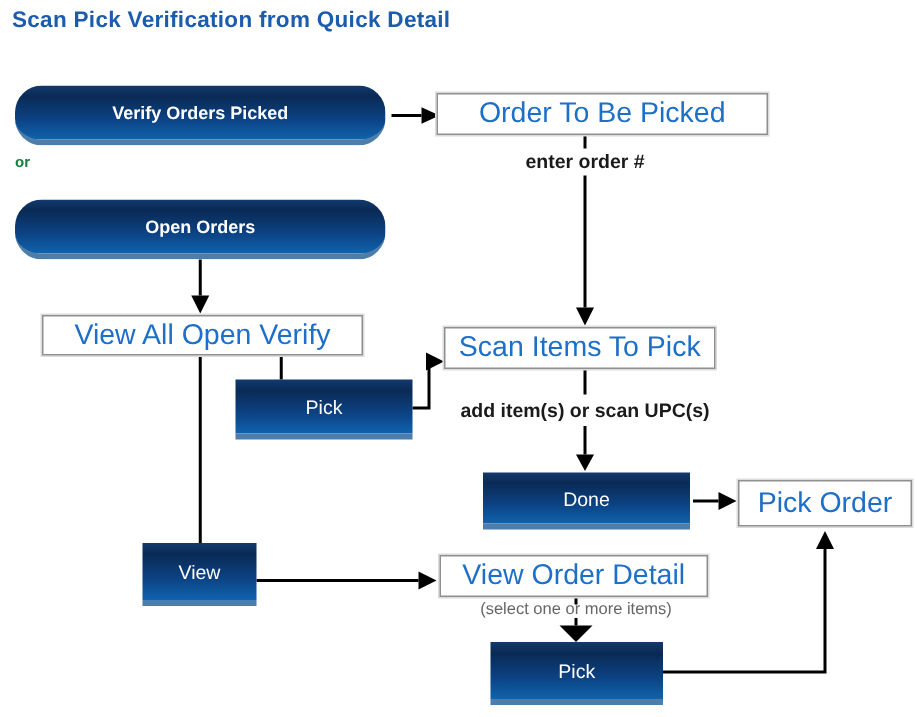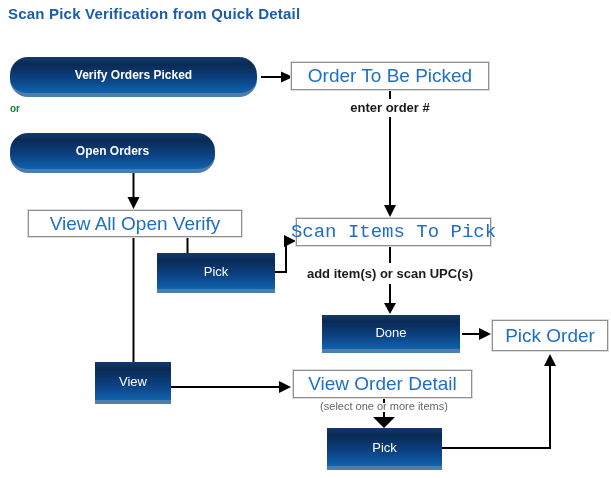--- a/index.html
+++ b/index.html
@@ -96,35 +96,35 @@
     <g>
       <path class="cline" d="M442,448 L550,448 L550,366"></path>
       <polygon class="chead" points="544,366 556,366 550,354"></polygon>
     </g>
   </svg>
 
   <div class="title">Scan Pick Verification from Quick Detail</div>
 
   <div class="btn bold" style="left:10px;top:57px;width:247px;height:40px;">Verify Orders Picked</div>
 
-  <div class="btn bold" style="left:10px;top:133px;width:205px;height:40px;">Open Orders</div>
+  <div class="btn bold" style="left:10px;top:133px;width:247px;height:40px;">Open Orders</div>
 
   <div class="btn" style="left:157px;top:253px;width:118px;height:40px;">Pick</div>
 
   <div class="btn" style="left:322px;top:315px;width:138px;height:38px;">Done</div>
 
   <div class="btn" style="left:95px;top:362px;width:76px;height:42px;">View</div>
 
   <div class="btn" style="left:327px;top:428px;width:115px;height:42px;">Pick</div>
 
-  <div class="linkbox" style="left:291px;top:62px;width:198px;height:28px;">Order To Be Picked</div>
+  <div class="linkbox" style="left:291px;top:62px;width:221px;height:28px;">Order To Be Picked</div>
 
   <div class="linkbox" style="left:28px;top:210px;width:214px;height:27px;">View All Open Verify</div>
 
-  <div class="linkbox" style="left:296px;top:218px;width:195px;height:28px;font-family:Liberation Mono, monospace;">Scan Items To Pick</div>
+  <div class="linkbox" style="left:296px;top:218px;width:181px;height:28px;">Scan Items To Pick</div>
 
   <div class="linkbox" style="left:492px;top:320px;width:116px;height:31px;">Pick Order</div>
 
   <div class="linkbox" style="left:293px;top:370px;width:179px;height:28px;">View Order Detail</div>
 
   <div class="or-label" style="left:10px;top:103px;width:247px;">or</div>
 
   <div class="note" style="left:290px;top:100px;width:200px;">enter order #</div>
 
   <div class="note" style="left:280px;top:266px;width:220px;">add item(s) or scan UPC(s)</div>

